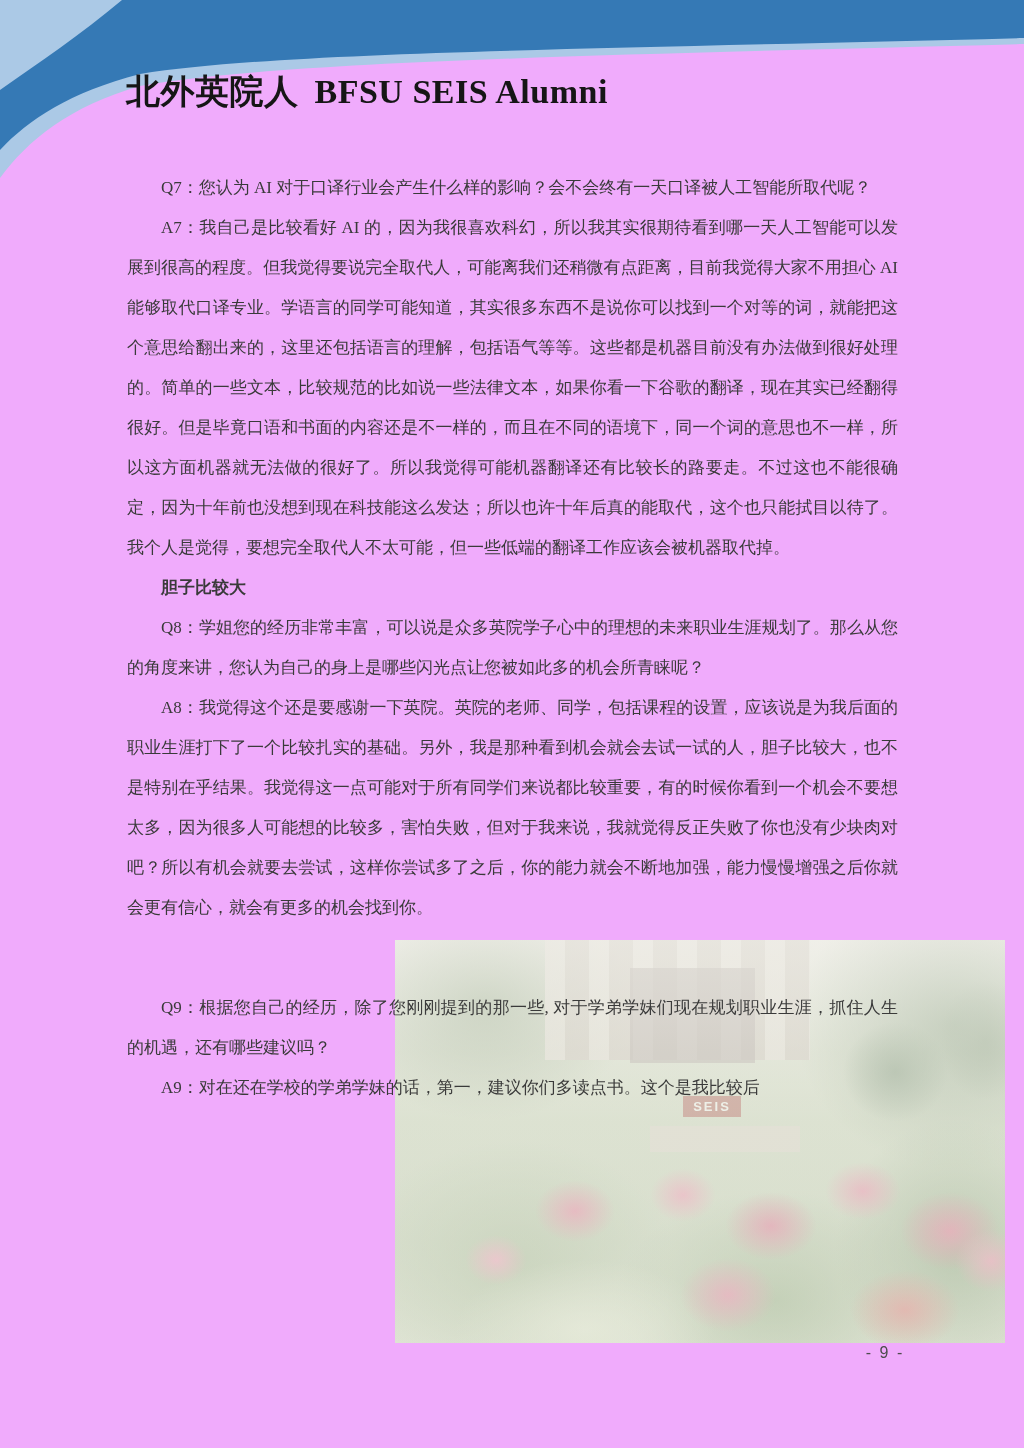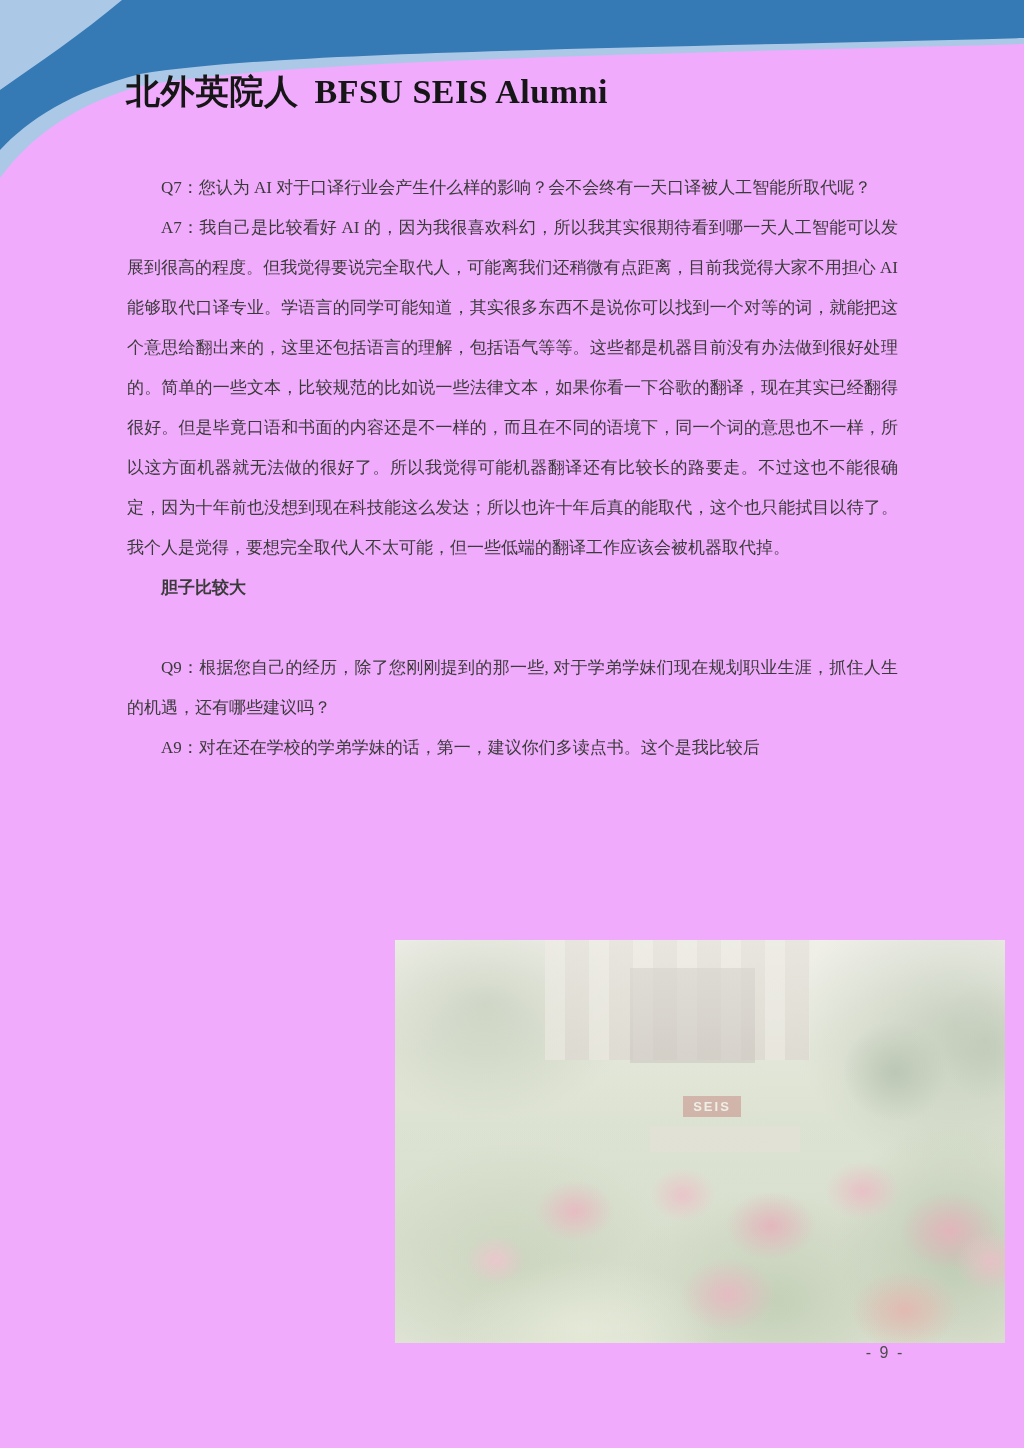--- a/index.html
+++ b/index.html
@@ -10,21 +10,21 @@
   .swoosh{position:absolute;top:0;left:0;width:1024px;height:200px;}
   .masthead{position:absolute;left:126px;top:74px;font-weight:bold;color:#161616;
             font-size:34px;line-height:36px;white-space:nowrap;letter-spacing:0.5px;}
   .masthead .zh{margin-right:16px;}
 
   
   .article{position:absolute;left:127px;top:168px;width:771px;z-index:3;
            font-size:17px;line-height:40px;color:#3a3a3a;}
   .para{margin:0;text-indent:2em;text-align:justify;}
   .para.heading{font-weight:bold;text-align:left;}
-  .para.spaced{margin-top:40px;}
+  .para.spaced{margin-top:60px;}
 
   
   .photo{position:absolute;left:395px;top:940px;width:610px;height:403px;z-index:1;overflow:hidden;
          background:linear-gradient(180deg,#e6e7dc 0%,#dce1d0 18%,#ccd6bd 45%,#c8d3ba 75%,#d2dac4 100%);}
   .blob{position:absolute;border-radius:50%;}
   .photo .rect{position:absolute;}
   .photo-wash{position:absolute;inset:0;z-index:5;
       background:linear-gradient(180deg,rgba(245,244,240,0.62) 0%,rgba(245,244,240,0.42) 28%,rgba(245,244,240,0.34) 100%);}
   .seis-sign{position:absolute;left:288px;top:156px;width:58px;height:21px;background:#a84a42;opacity:.55;
       z-index:4;color:#ffffff;font-family:"Liberation Sans",sans-serif;font-weight:bold;font-size:13px;
@@ -80,19 +80,21 @@
     <div class="blob" style="left:455px;top:330px;width:110px;height:80px;background:radial-gradient(closest-side,#d79a90,rgba(215,154,144,0));"></div>
     <div class="blob" style="left:560px;top:290px;width:72px;height:62px;background:radial-gradient(closest-side,#dda4ad,rgba(221,164,173,0));"></div>
 
     <div class="photo-wash"></div>
   </div>
 
   <div class="article">
       <p class="para">Q7：您认为 AI 对于口译行业会产生什么样的影响？会不会终有一天口译被人工智能所取代呢？</p>
       <p class="para">A7：我自己是比较看好 AI 的，因为我很喜欢科幻，所以我其实很期待看到哪一天人工智能可以发展到很高的程度。但我觉得要说完全取代人，可能离我们还稍微有点距离，目前我觉得大家不用担心 AI 能够取代口译专业。学语言的同学可能知道，其实很多东西不是说你可以找到一个对等的词，就能把这个意思给翻出来的，这里还包括语言的理解，包括语气等等。这些都是机器目前没有办法做到很好处理的。简单的一些文本，比较规范的比如说一些法律文本，如果你看一下谷歌的翻译，现在其实已经翻得很好。但是毕竟口语和书面的内容还是不一样的，而且在不同的语境下，同一个词的意思也不一样，所以这方面机器就无法做的很好了。所以我觉得可能机器翻译还有比较长的路要走。不过这也不能很确定，因为十年前也没想到现在科技能这么发达；所以也许十年后真的能取代，这个也只能拭目以待了。我个人是觉得，要想完全取代人不太可能，但一些低端的翻译工作应该会被机器取代掉。</p>
       <p class="para heading">胆子比较大</p>
+      <p class="para">Q8：学姐您的经历非常丰富，可以说是众多英院学子心中的理想的未来职业生涯规划了。那么从您的角度来讲，您认为自己的身上是哪些闪光点让您被如此多的机会所青睐呢？</p>
+      <p class="para">A8：我觉得这个还是要感谢一下英院。英院的老师、同学，包括课程的设置，应该说是为我后面的职业生涯打下了一个比较扎实的基础。另外，我是那种看到机会就会去试一试的人，胆子比较大，也不是特别在乎结果。我觉得这一点可能对于所有同学们来说都比较重要，有的时候你看到一个机会不要想太多，因为很多人可能想的比较多，害怕失败，但对于我来说，我就觉得反正失败了你也没有少块肉对吧？所以有机会就要去尝试，这样你尝试多了之后，你的能力就会不断地加强，能力慢慢增强之后你就会更有信心，就会有更多的机会找到你。</p>
       <p class="para spaced">Q9：根据您自己的经历，除了您刚刚提到的那一些, 对于学弟学妹们现在规划职业生涯，抓住人生的机遇，还有哪些建议吗？</p>
       <p class="para">A9：对在还在学校的学弟学妹的话，第一，建议你们多读点书。这个是我比较后</p>
     </div>
 
   <div class="page-number">- 9 -</div>
 
 </div>
 
 </body></html>

